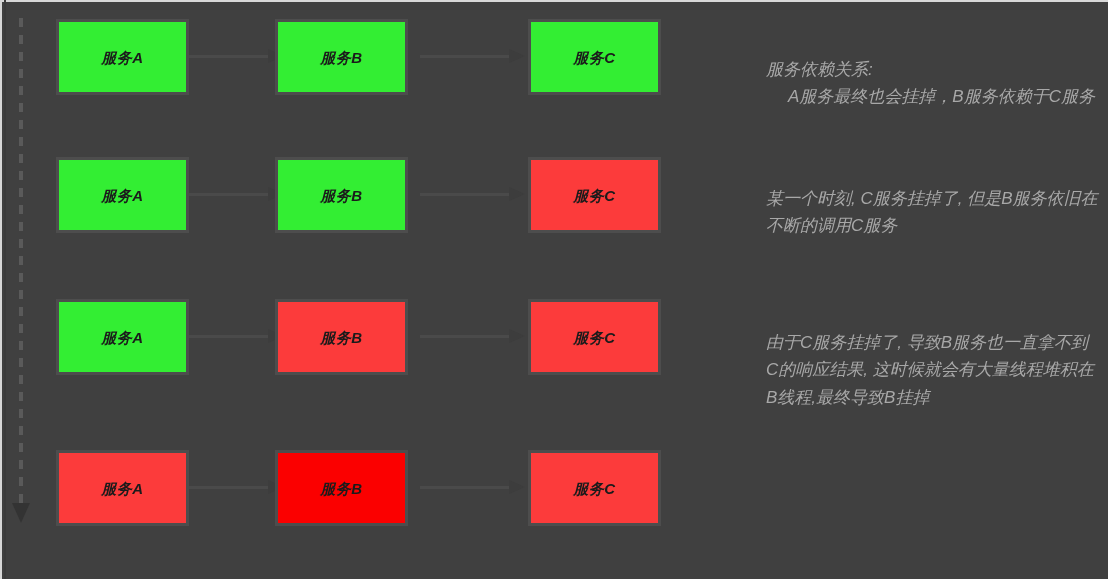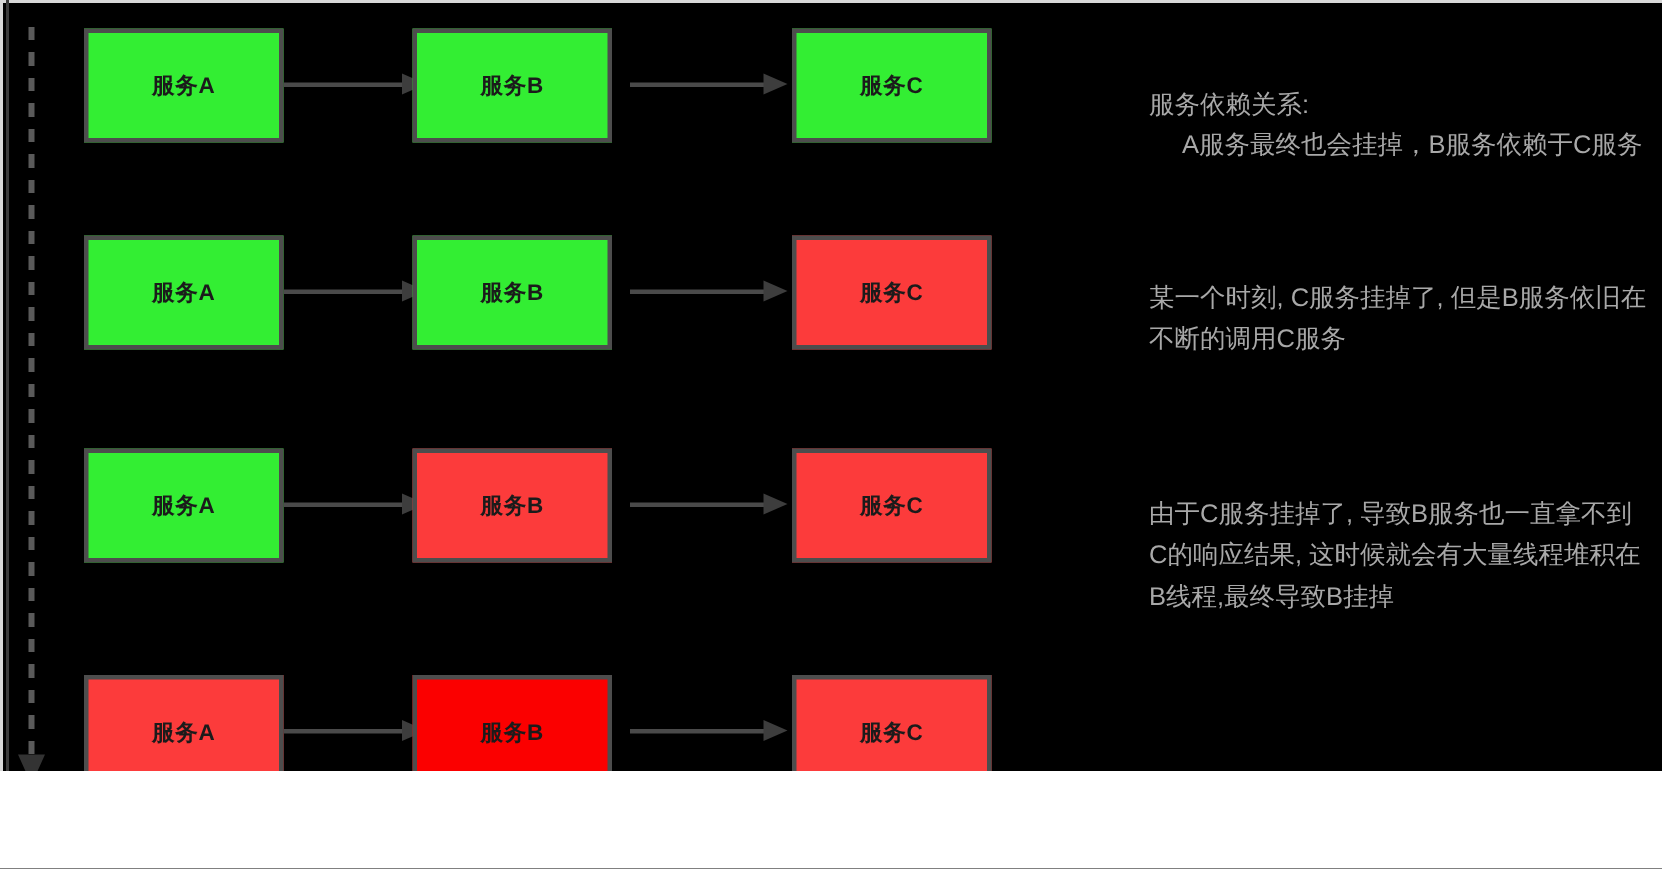--- a/index.html
+++ b/index.html
@@ -7,23 +7,24 @@
   html, body {
     margin: 0; padding: 0;
     background: #ffffff;
   }
   body {
     font-family: "Liberation Sans", "DejaVu Sans", sans-serif;
   }
   #canvas {
     position: relative;
     width: 1108px;
-    height: 514px;
-    background: #000000;
+    height: 579px;
+    background: #404040;
     overflow: hidden;
+    font-style: italic;
   }
   
   #frame-top {
     position: absolute; left: 0; top: 0; width: 1108px; height: 2px;
     background: #d8d8d8;
   }
   #frame-left-light {
     position: absolute; left: 0; top: 0; width: 2px; height: 579px;
     background: #d8d8d8;
   }

